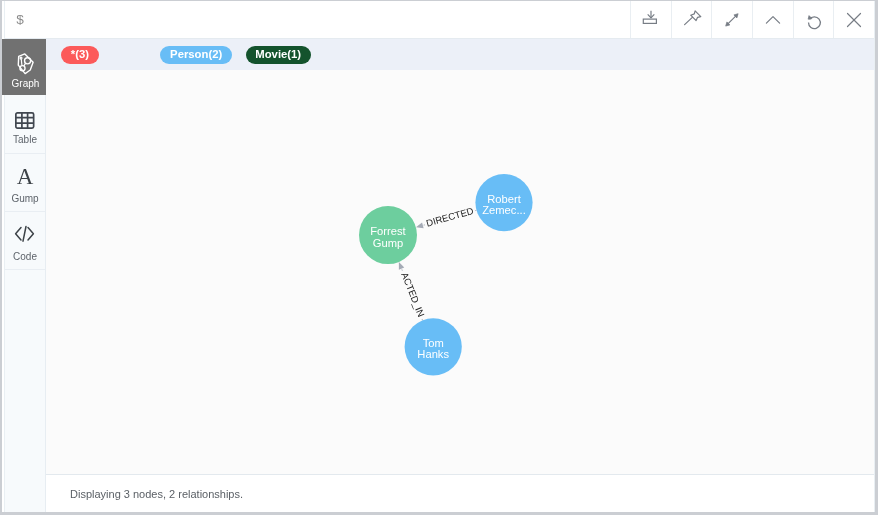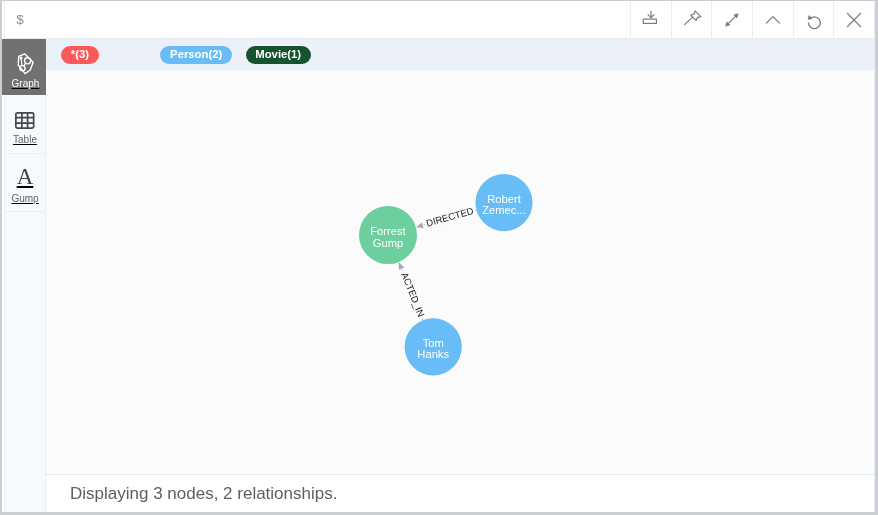--- a/index.html
+++ b/index.html
@@ -5,34 +5,34 @@
   html,body{margin:0;padding:0;background:#cbced3;}
   .page{position:absolute;left:2px;top:1px;width:873px;height:511px;background:#fff;}
   body{width:878px;height:515px;overflow:hidden;font-family:"Liberation Sans",sans-serif;-webkit-font-smoothing:antialiased;}
   .frame{position:absolute;left:4px;top:1px;width:871px;background:#fff;border:1px solid #e9eff3;border-top:none;border-bottom:none;box-sizing:border-box;height:511px;}
   .header{position:absolute;left:0;top:0;right:0;height:38px;border-bottom:1px solid #e5ebf0;box-sizing:border-box;display:flex;}
   .cypher{flex:1;display:flex;align-items:center;padding-left:11px;font-family:"Liberation Mono",monospace;font-size:13.5px;color:#4a4a4a;padding-top:1px;}
   .cypher .dollar{color:#8a8a8a;margin-right:8px;}
   .hbtns{display:flex;margin-right:0;}
   .hbtn{flex:0 0 auto;box-sizing:border-box;width:40.67px;height:37px;display:flex;align-items:center;justify-content:center;border-left:1px solid #e9eef2;}
   .body{position:absolute;left:0;top:38px;right:0;bottom:0;}
-  .sidebar{position:absolute;left:0;top:0;width:41px;bottom:0;background:#f7fafc;border-right:1px solid #e7edf2;box-sizing:border-box;text-decoration:underline;}
+  .sidebar{position:absolute;left:0;top:0;width:41px;bottom:0;background:#f7fafc;border-right:1px solid #e7edf2;box-sizing:border-box;}
   .sb{height:56px;display:flex;flex-direction:column;align-items:center;justify-content:flex-start;padding-top:14px;border-bottom:1px solid #e9eef3;box-sizing:border-box;color:#5e646b;}
   .sb .ico{height:22px;display:flex;align-items:center;justify-content:center;}
   .textico{font-family:"Liberation Serif",serif;font-size:23px;line-height:22px;color:#3d4348;font-weight:400;position:relative;top:-2px;}
   .sb.active{background:#717171;color:#fff;border-bottom-color:#717171;margin-left:-3px;padding-left:3px;width:44px;box-sizing:border-box;}
   .sb:nth-child(2){height:59px;}
   .sb:nth-child(3){height:58px;}
   .sb:nth-child(4){height:58px;}
   .sb .lbl{font-size:10px;margin-top:3px;line-height:11px;}
   .content{position:absolute;left:41px;top:0;right:0;bottom:0;}
   .pillbar{height:31.4px;background:#ecf0f8;display:flex;align-items:center;padding-left:15px;gap:13.5px;}
   .pill{border-radius:10px;color:#fff;font-size:11.3px;font-weight:bold;padding:3.5px 9.8px;line-height:11.6px;position:relative;top:0.5px;}
   .canvas{position:absolute;left:0;top:31.4px;right:0;bottom:37px;background:#fbfbfb;}
-  .statusbar{position:absolute;left:0;right:0;bottom:0;height:37px;border-top:1px solid #e3e9ee;display:flex;align-items:center;padding-left:24px;font-size:17px;color:#5b6066;background:#fff;}
+  .statusbar{position:absolute;left:0;right:0;bottom:0;height:37px;border-top:1px solid #e3e9ee;display:flex;align-items:center;padding-left:24px;font-size:11px;color:#5b6066;background:#fff;}
 </style>
 </head>
 <body>
 
 <div class="page"></div>
 <div class="frame">
   <div class="header">
     <div class="cypher">
       <span class="dollar">$</span>
     </div>
@@ -97,20 +97,30 @@
             <rect x="0.85" y="0.85" width="17.8" height="15.3" rx="1.6" fill="none" stroke="#414750" stroke-width="1.7"></rect>
             <path d="M1 5.7 H18.5 M1 11.2 H18.5 M6.9 1 V16.2 M12.6 1 V16.2" stroke="#414750" stroke-width="1.7" fill="none"></path>
           </svg>
         </span>
         <span class="lbl">Table</span>
       </div>
       <div class="sb">
         <span class="ico textico">A</span>
         <span class="lbl">Gump</span>
       </div>
+      <div class="sb">
+        <span class="ico">
+          <svg width="21" height="18" viewBox="0 0 21 18" style="position:relative;top:-3px;left:-1px" fill="none" stroke="#3d4348" stroke-width="1.5" stroke-linecap="round" stroke-linejoin="round">
+            <path d="M7.0 2.6 L1.6 8.8 L7.0 15.0"></path>
+              <path d="M14.0 2.6 L19.4 8.8 L14.0 15.0"></path>
+              <path d="M12.0 1.5 L9.0 16.2"></path>
+          </svg>
+        </span>
+        <span class="lbl">Code</span>
+      </div>
     </div>
     <div class="content">
       <div class="pillbar">
         <span class="pill" style="background: rgb(252, 90, 90);"><span>*(3)</span></span>
         <span class="pill" style="background: rgb(104, 189, 246); margin-left: 48px;"><span>Person(2)</span></span>
         <span class="pill" style="background: #14532d;"><span>Movie(1)</span></span>
       </div>
       <div class="canvas">
         <svg id="gsvg" width="100%" height="100%">
             <g>

